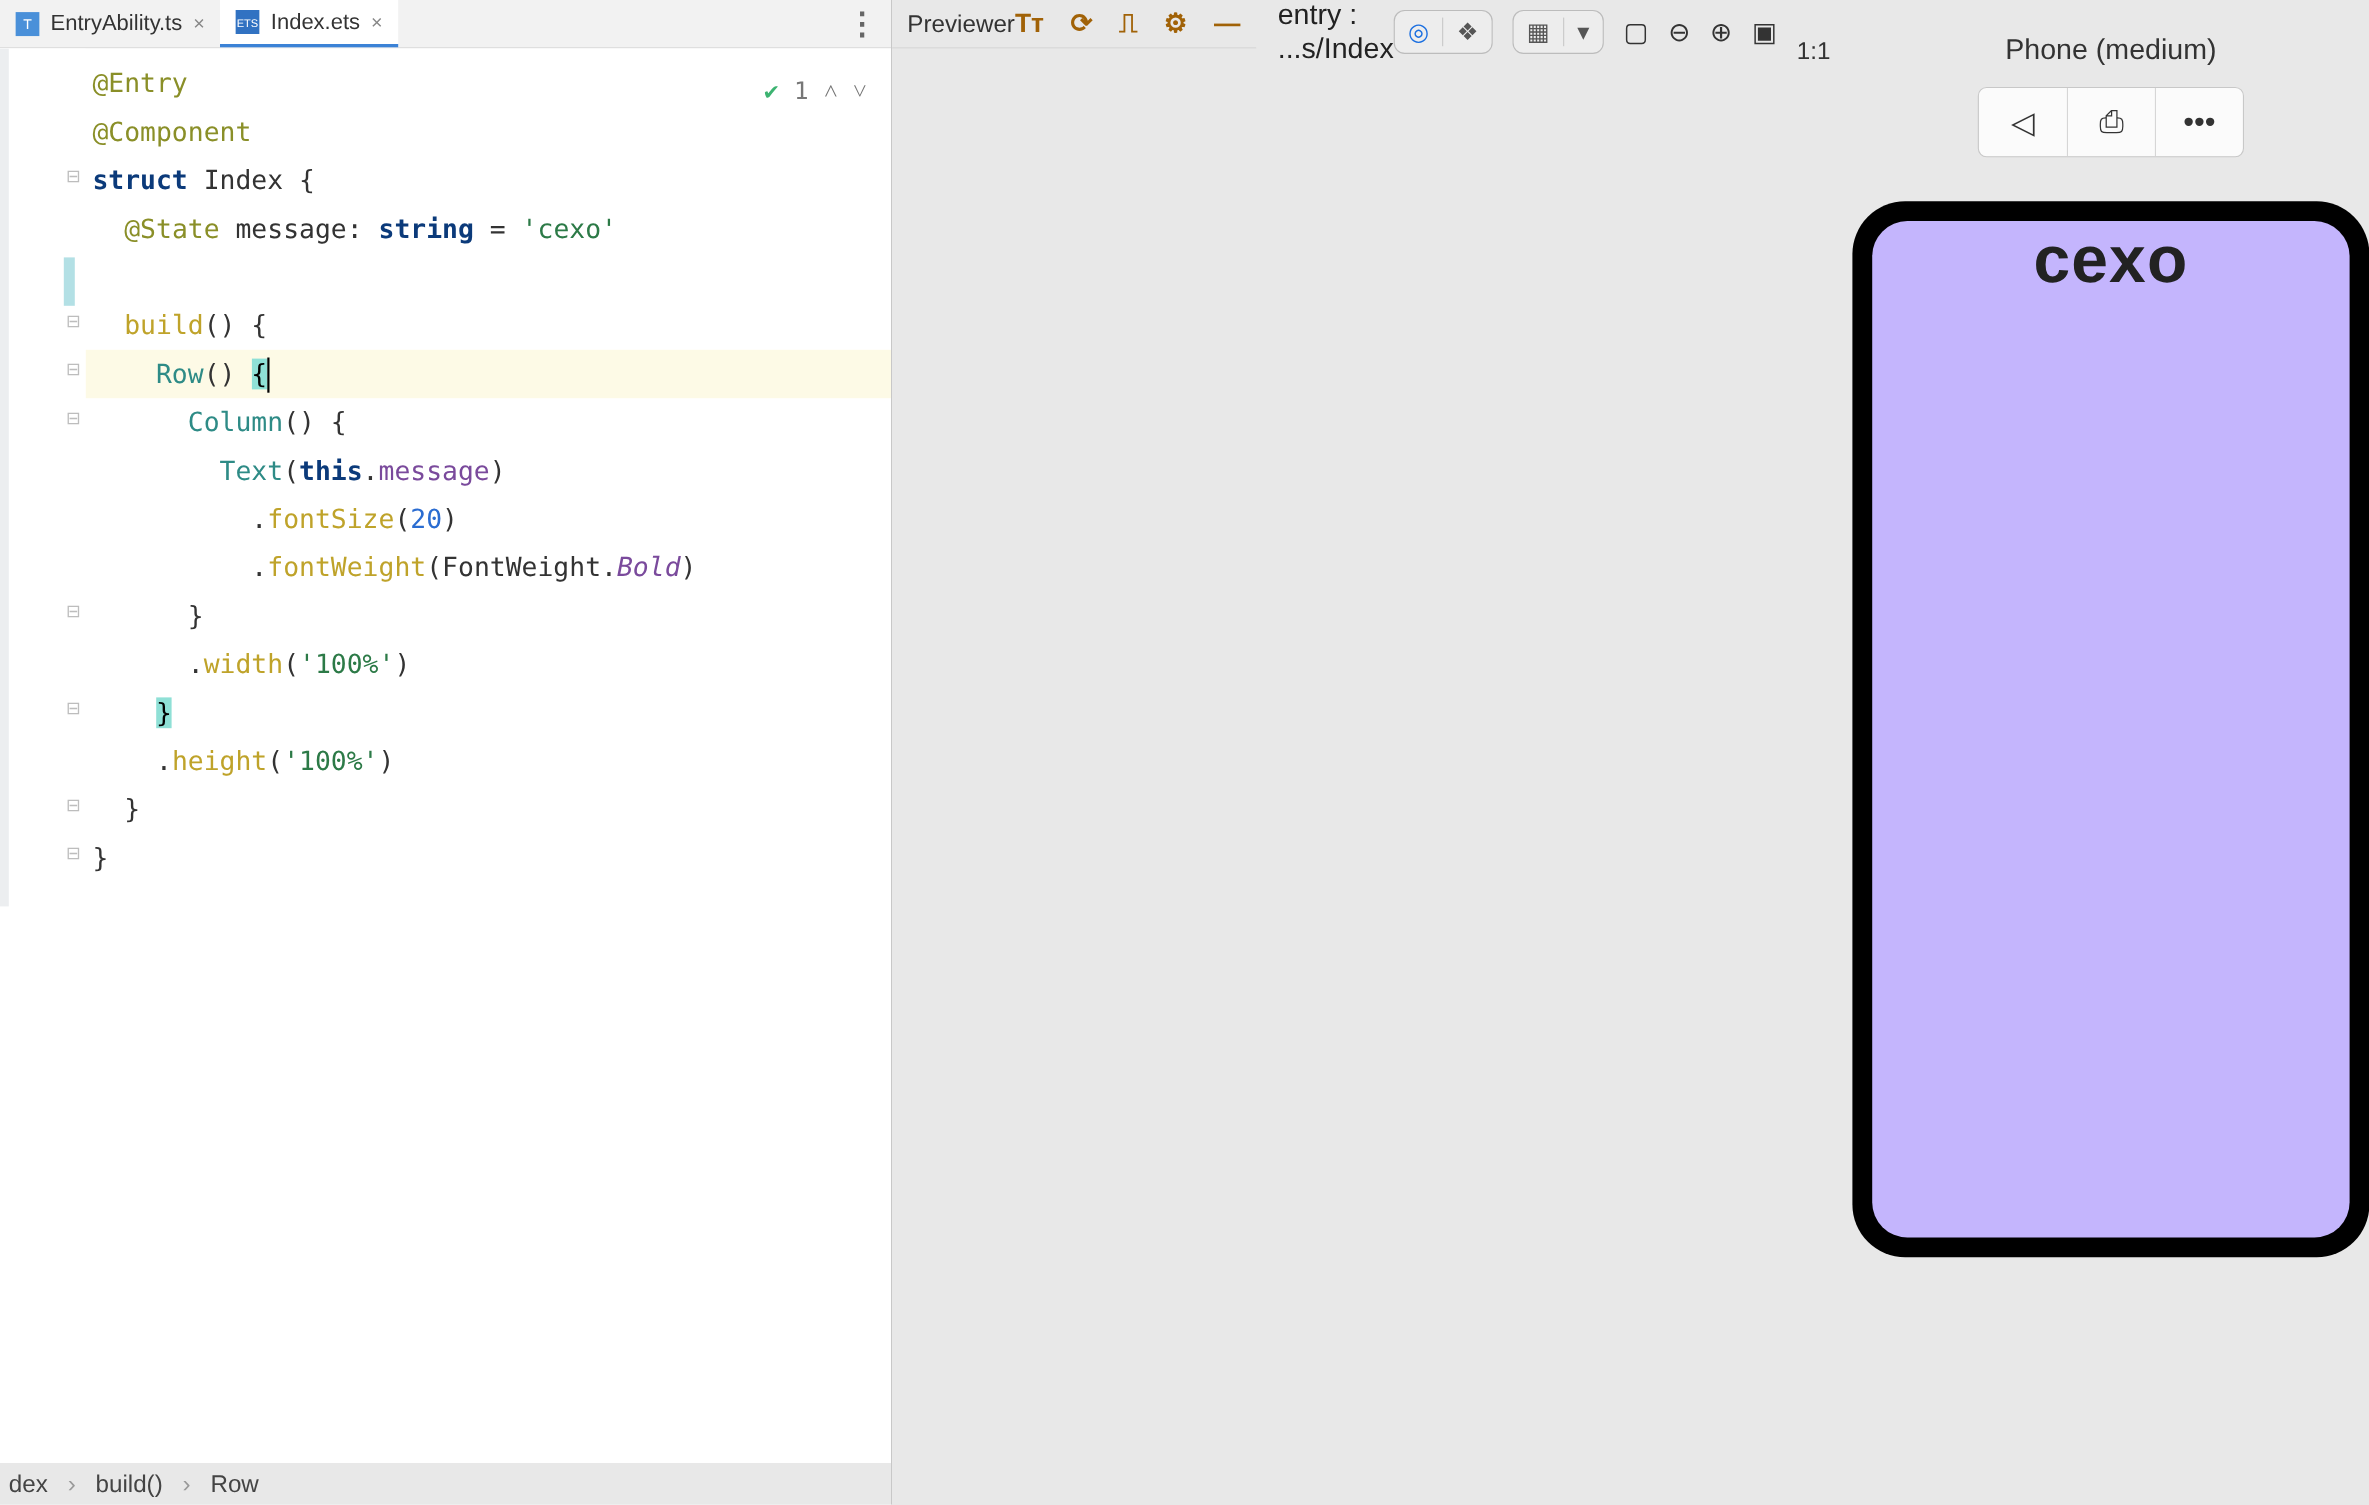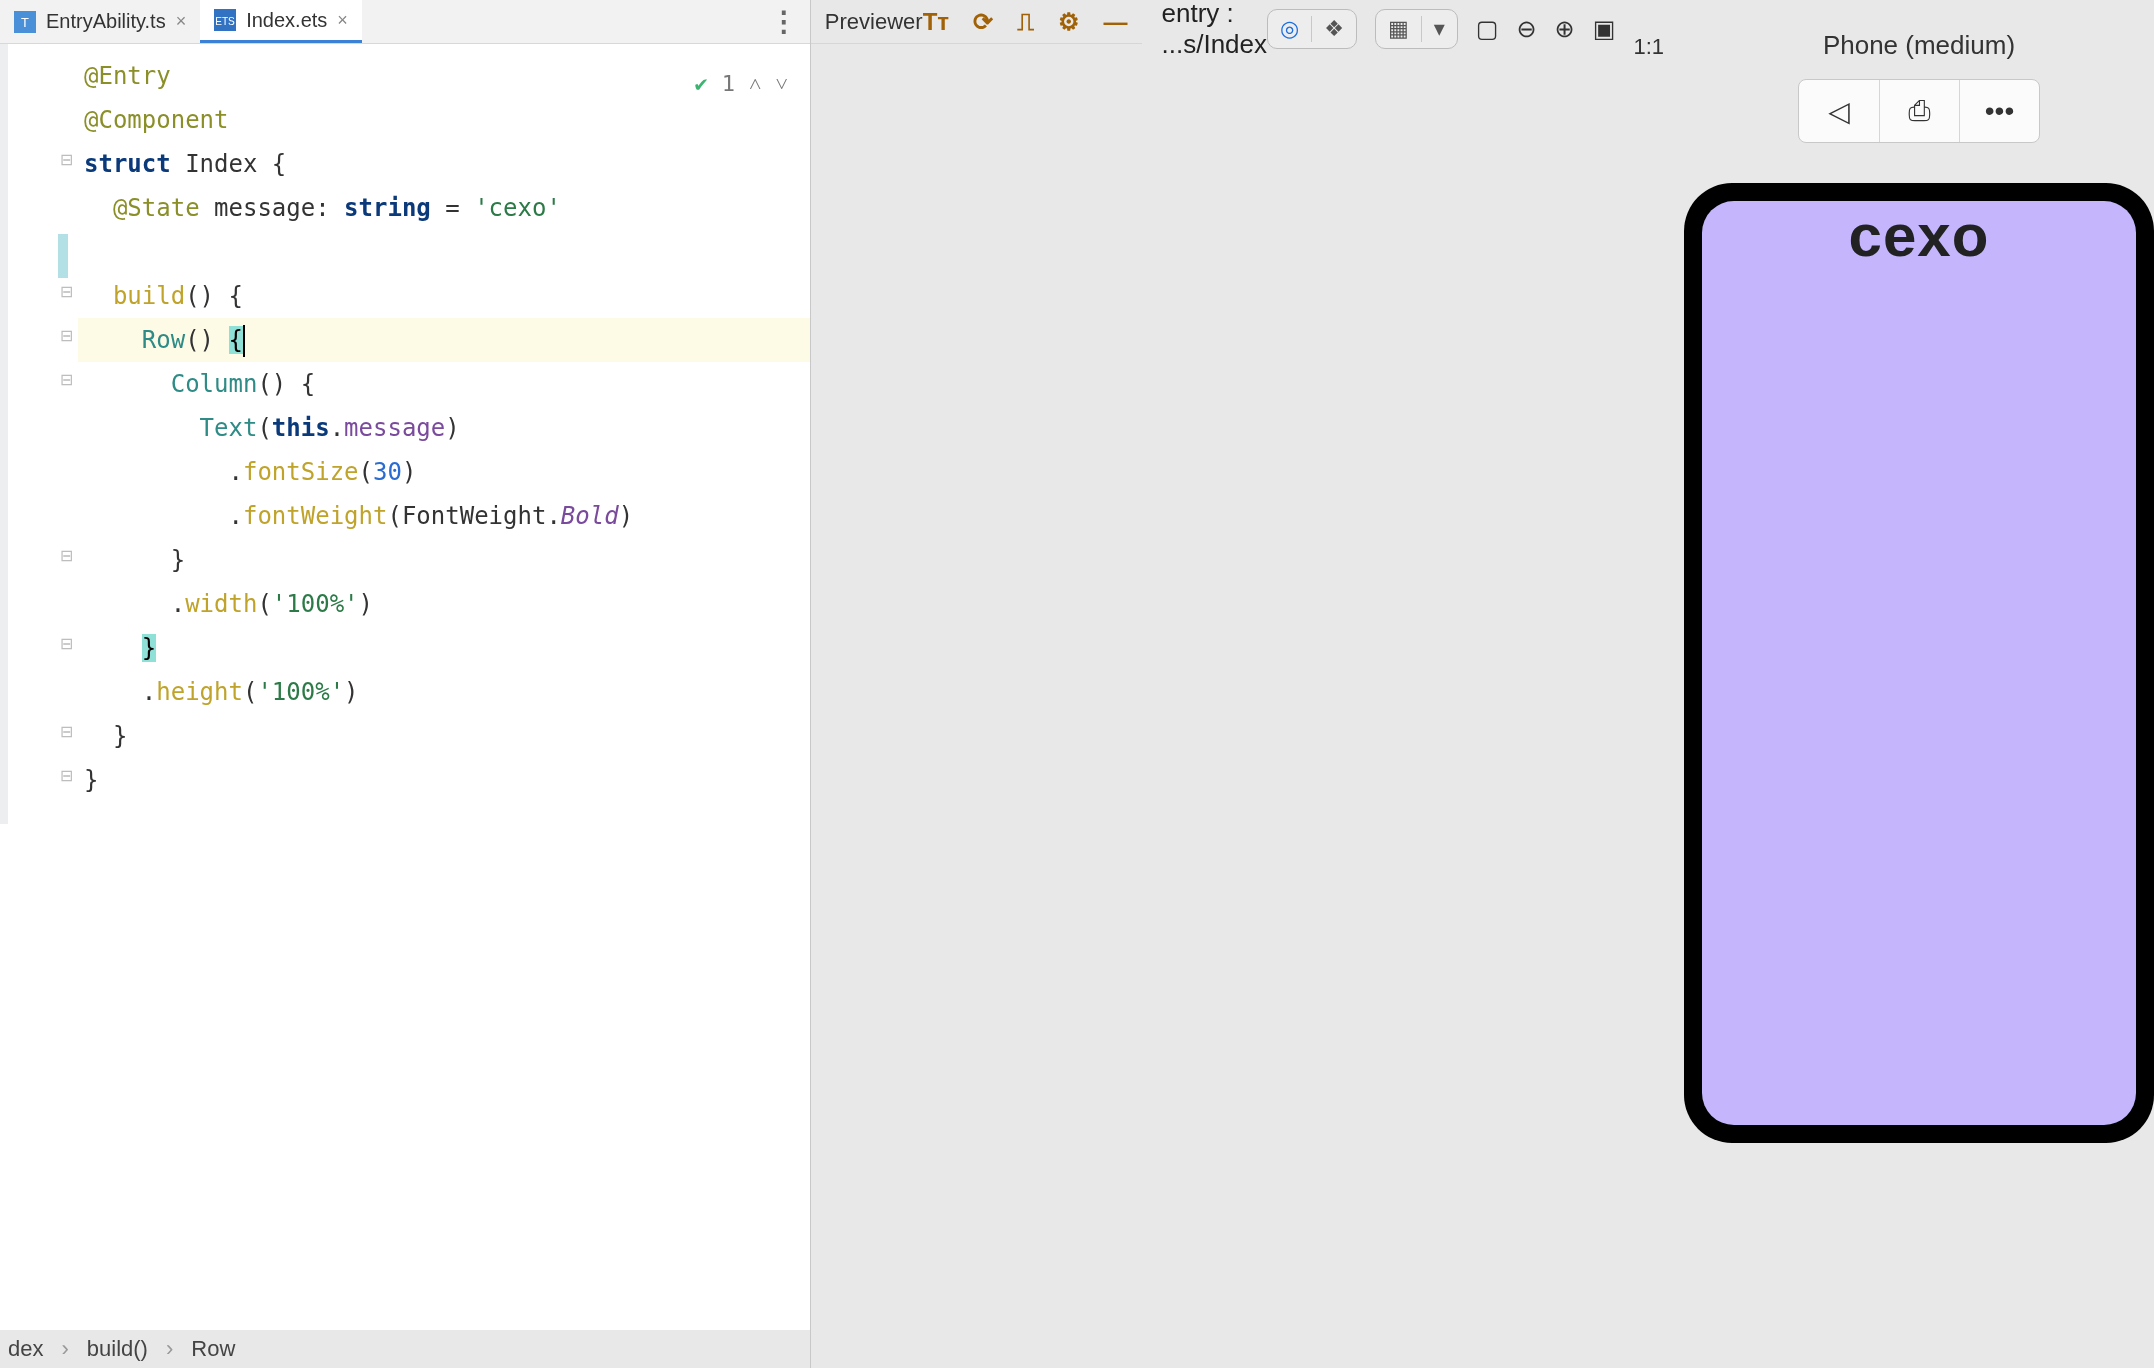--- a/index.html
+++ b/index.html
@@ -316,21 +316,21 @@
       <div class="line"> </div>
 
       <div class="line">  <span class="fn-gold">build</span><span class="punct">()</span><span class="punct"> {</span></div>
 
       <div class="line hl">    <span class="fn-call">Row</span><span class="punct">()</span> <span class="sel-cy">{</span><span class="cursor-bar"></span></div>
 
       <div class="line">      <span class="fn-call">Column</span><span class="punct">()</span><span class="punct"> {</span></div>
 
       <div class="line">        <span class="fn-call">Text</span><span class="punct">(</span><span class="kw-blue">this</span><span class="dot">.</span><span class="ident" style="color:#7a4a9c">message</span><span class="punct">)</span></div>
 
-      <div class="line">          <span class="dot">.</span><span class="fn-gold">fontSize</span><span class="punct">(</span><span class="num">30</span><span class="punct">)</span></div>
+      <div class="line">          <span class="dot">.</span><span class="fn-gold">fontSize</span><span class="punct">(</span><span class="num">20</span><span class="punct">)</span></div>
 
       <div class="line">          <span class="dot">.</span><span class="fn-gold">fontWeight</span><span class="punct">(</span><span class="ident">FontWeight</span><span class="dot">.</span><span class="ident" style="font-style:italic;color:#7a4a9c">Bold</span><span class="punct">)</span></div>
 
       <div class="line">      <span class="punct">}</span></div>
 
       <div class="line">      <span class="dot">.</span><span class="fn-gold">width</span><span class="punct">(</span><span class="str">'100%'</span><span class="punct">)</span></div>
 
       <div class="line">    <span class="sel-cy">}</span></div>
 
       <div class="line">    <span class="dot">.</span><span class="fn-gold">height</span><span class="punct">(</span><span class="str">'100%'</span><span class="punct">)</span></div>

